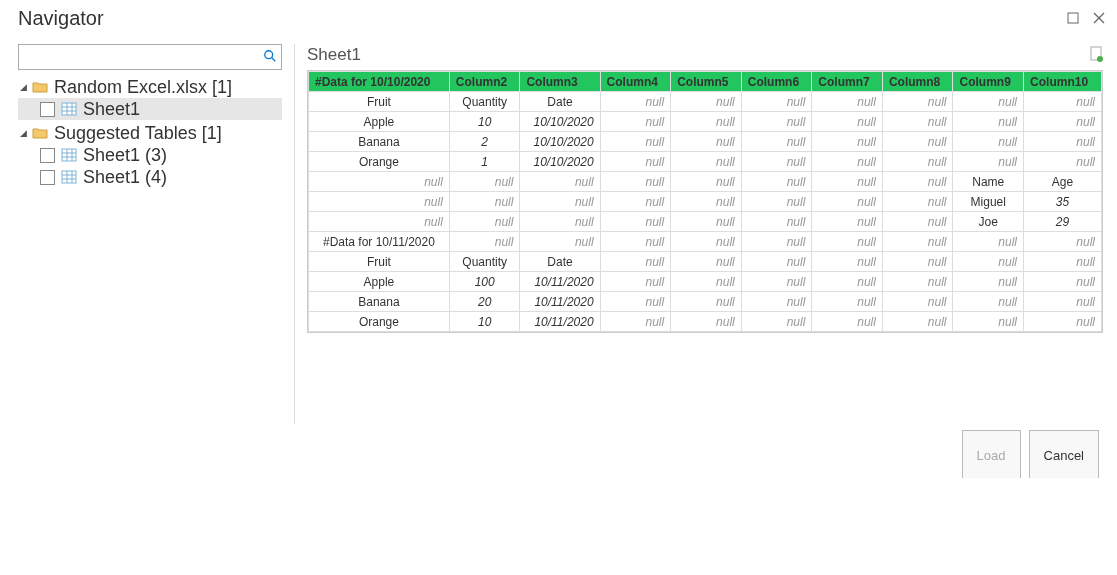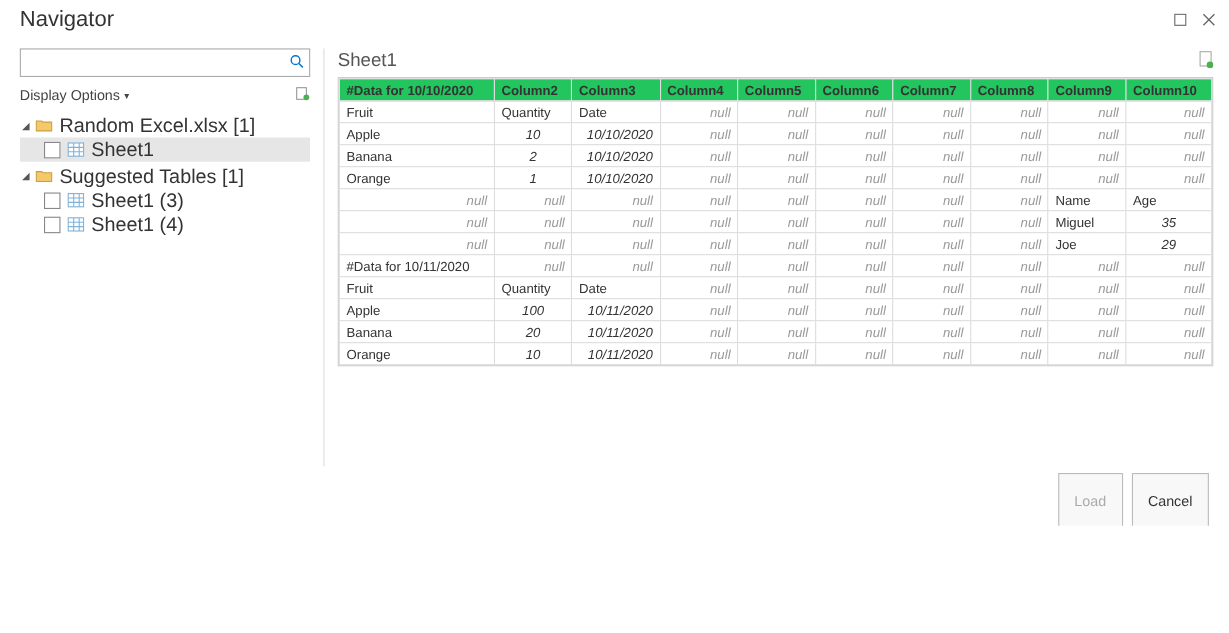--- a/index.html
+++ b/index.html
@@ -35,21 +35,21 @@
   .preview-hdr { display:flex; align-items:center; height:30px; }
   .preview-hdr .title { font-size:17px; font-weight:300; color:#555; flex:1; }
   .preview-hdr .ricon { color:#888; }
   .grid { border:1px solid #ccc; font-size:12px; overflow:auto; }
   table { border-collapse:collapse; width:100%; }
   th, td { border:1px solid #ddd; padding:2px 6px; height:20px; white-space:nowrap; }
   th { background:#22c55e; font-weight:600; text-align:left; color:#333; }
   td.null { color:#999; font-style:italic; text-align:right; }
   td.num { text-align:center; font-style:italic; }
   td.date { text-align:right; font-style:italic; }
-  td.txt { text-align:left;margin-left:36px; }
+  td.txt { text-align:center;margin-left:36px; }
   .footer { height:46px; display:flex; align-items:center; justify-content:flex-end; gap:8px; padding:0 18px; }
   .btn { border:1px solid #bbb; background:#f8f8f8; color:#333; padding:17px 14px; font-size:13px; cursor:pointer; }
   .btn:disabled { color:#aaa; cursor:default; }
 </style>
 </head>
 <body>
 
 <div class="window">
   <div class="titlebar">
     <h1>Navigator</h1>
@@ -73,31 +73,20 @@
       <div class="searchbox">
         <input type="text" placeholder="" style="">
         <span class="icon">
           <svg width="14" height="14" viewBox="0 0 16 16">
               <circle cx="6.5" cy="6.5" r="4.5" fill="none" stroke="#0078d4" stroke-width="1.5"></circle>
               <line x1="10" y1="10" x2="14" y2="14" stroke="#0078d4" stroke-width="1.5"></line>
             </svg>
         </span>
       </div>
 
-      <div class="displayrow">
-        <span>Display Options</span>
-        <span class="chev">▾</span>
-        <span class="spacer"></span>
-        <span>
-          <svg width="14" height="14" viewBox="0 0 16 16">
-              <rect x="2" y="2" width="10" height="12" fill="none" stroke="#888" stroke-width="1"></rect>
-              <circle cx="12" cy="12" r="3" fill="#4caf50"></circle>
-            </svg>
-        </span>
-      </div>
 
       <div class="tree">
         <div class="tree-group">
           <div class="tree-row">
             <span class="exp">◢</span>
             <span class="ficon folder">
               <svg width="16" height="14" viewBox="0 0 16 14">
                   <path d="M1 3 L6 3 L7 4 L15 4 L15 12 L1 12 Z" fill="#f5c869" stroke="#c9a040"></path>
                 </svg>
             </span>

